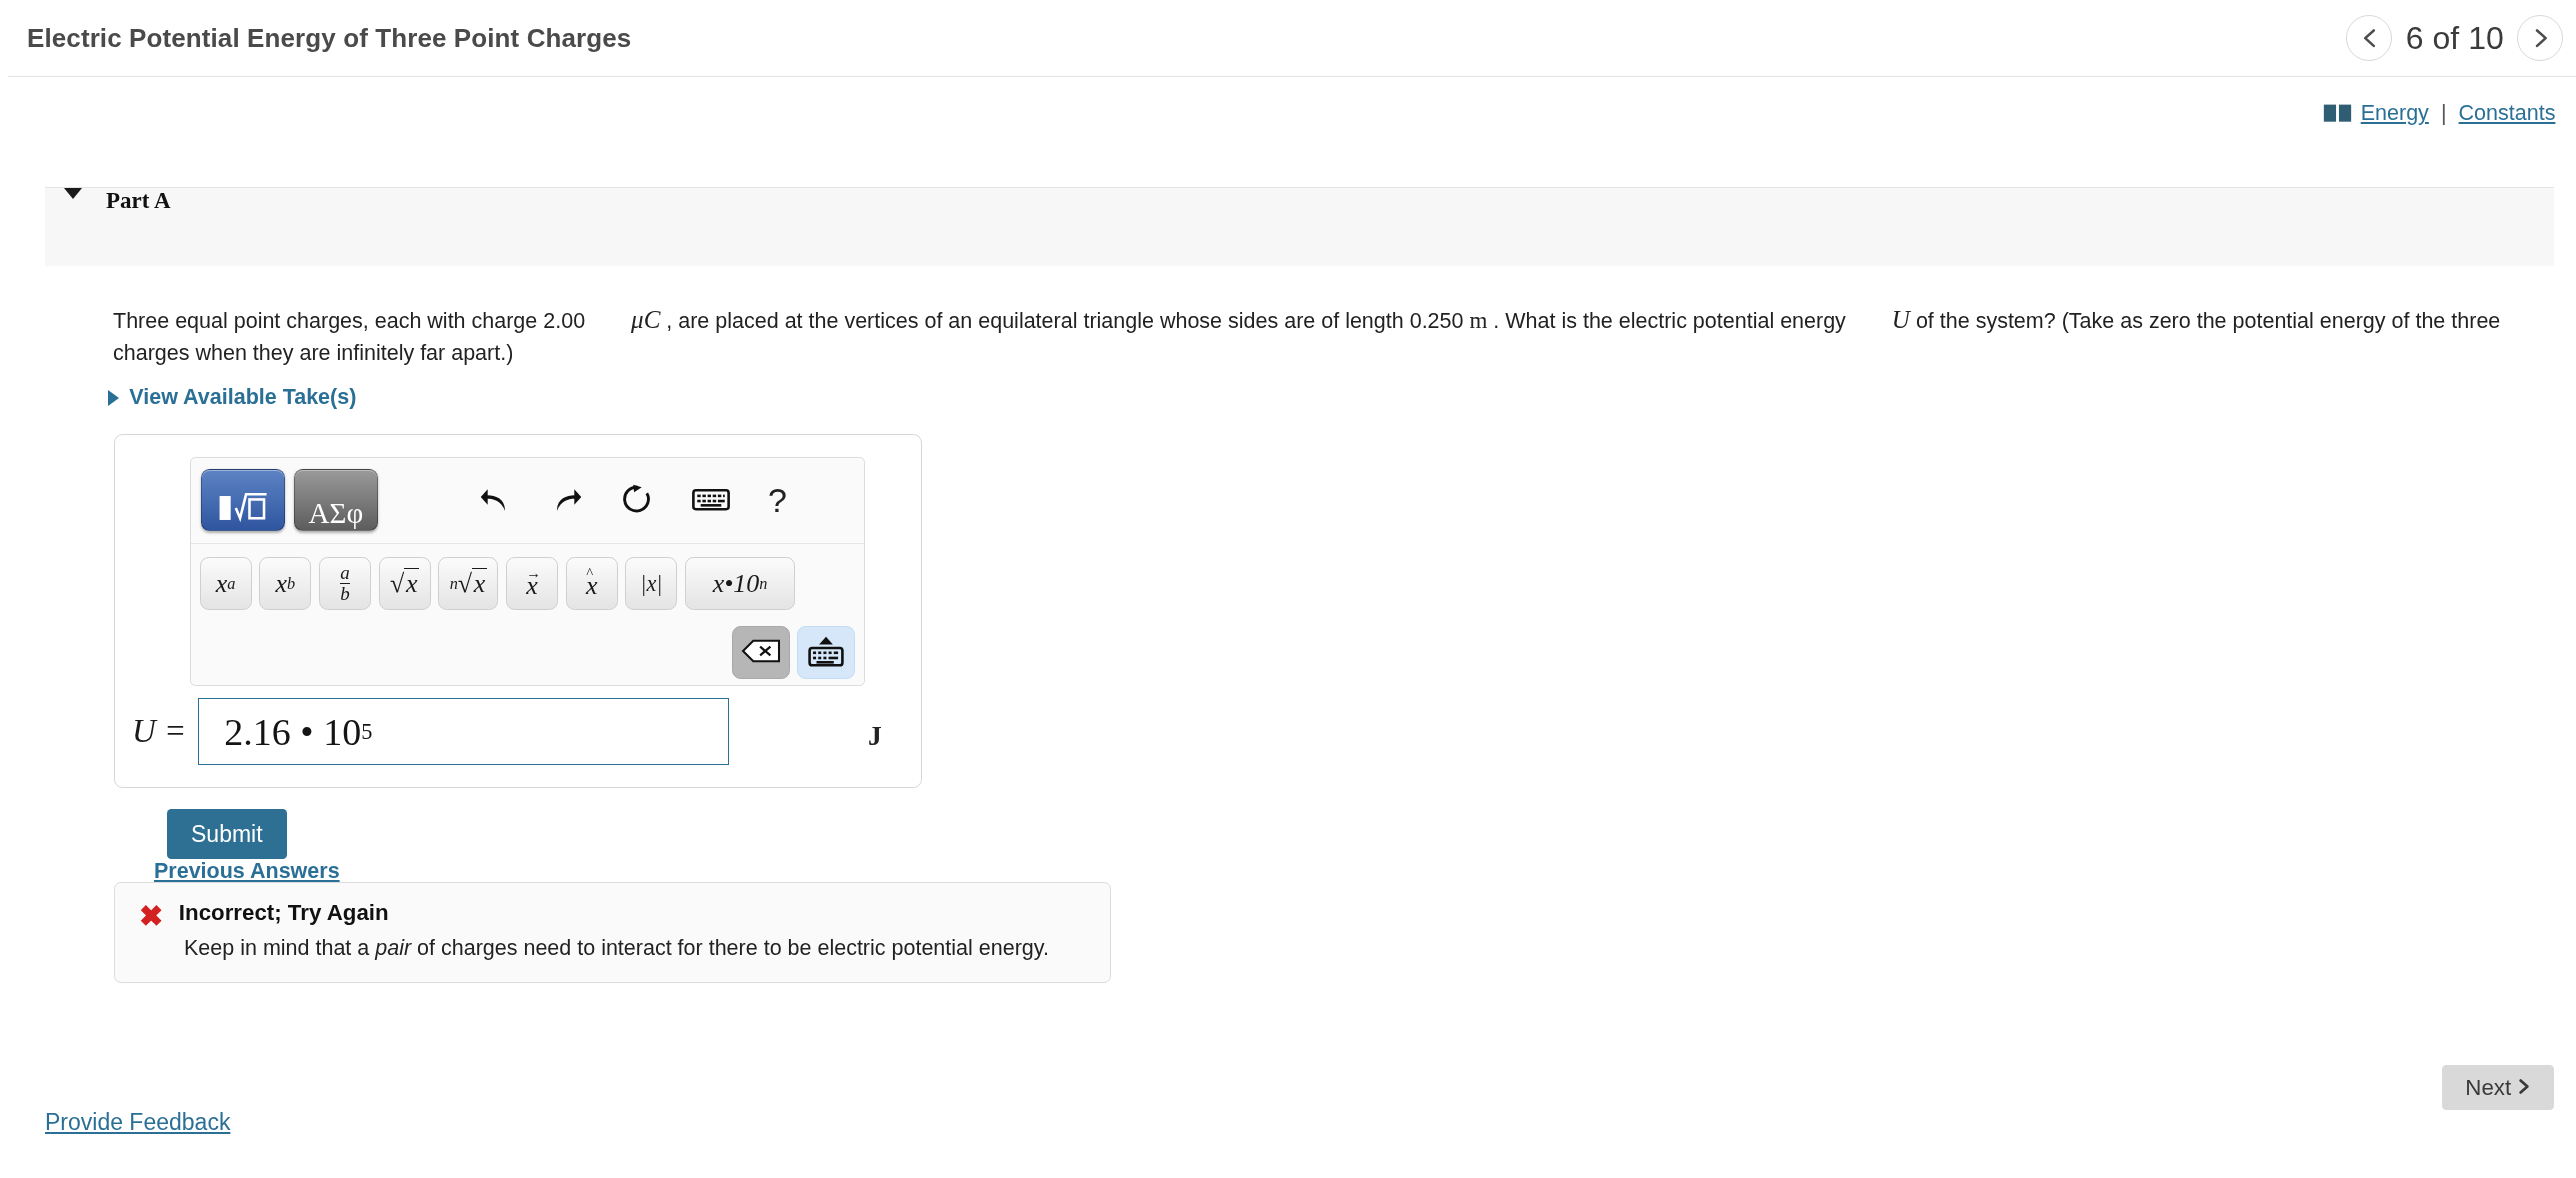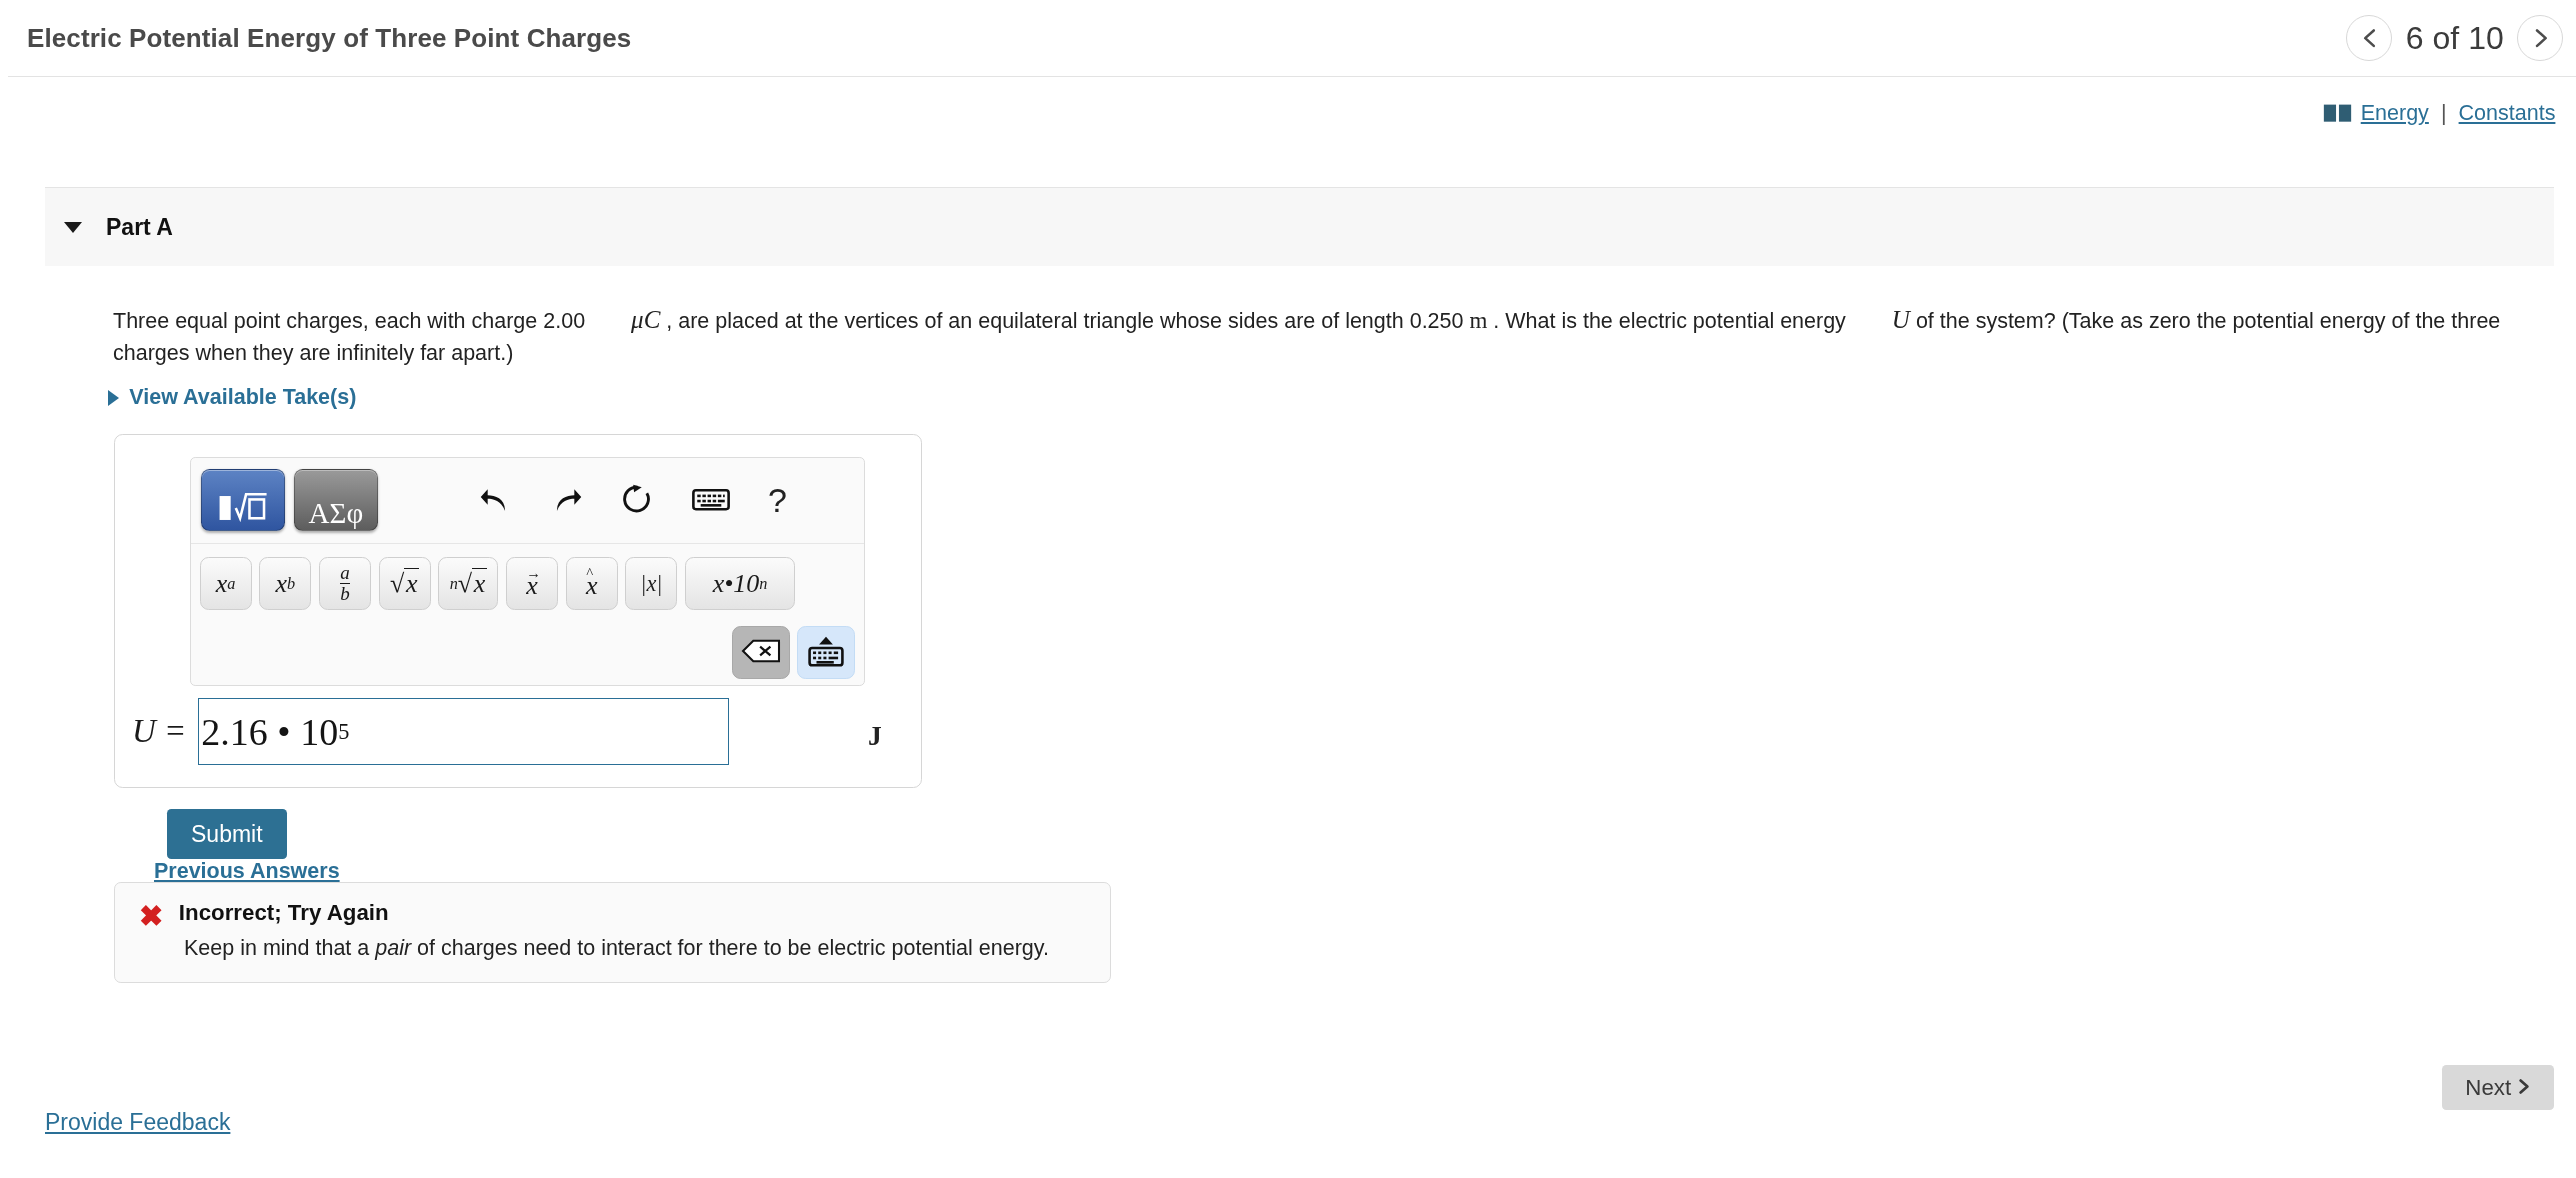--- a/index.html
+++ b/index.html
@@ -41,21 +41,21 @@
     font-size: 21.5px;
   }
   .book-icon { display: inline-block; width: 29px; height: 22.3px; margin-right: 3.4px; }
   .tlink { color: #2a6f96; text-decoration: underline; cursor: pointer; white-space: nowrap; }
   .sep { color: #555; padding: 0 6.9px; text-decoration: none; }
 
   
   .parta-bar {
     position: absolute; left: 45px; top: 187px; width: 2509px; height: 79px;
     background: #f7f7f7; border-top: 1.7px solid #e4e4e4;
-    display: flex; align-items: center;
+    display: flex;  font-family: Liberation Serif, serif;
   }
   .tri-down {
     margin-left: 19px; width: 0; height: 0;
     border-left: 9.5px solid transparent; border-right: 9.5px solid transparent;
     border-top: 11.2px solid #1a1a1a;
   }
   .parta-label { margin-left: 24px; font-size: 23px; font-weight: bold; color: #111; }
 
   
   .qtext {
@@ -147,21 +147,21 @@
     position: absolute; left: 17px; top: 258px; width: 773px; height: 77px;
     display: flex; align-items: center;
   }
   .ulabel {
     font-family: "Liberation Serif", serif; font-style: italic;
     font-size: 33px; color: #1a1a1a; margin-left: 0px; white-space: nowrap;
   }
   .ansbox {
     margin-left: 12px; width: 531px; height: 67px;
     border: 1.7px solid #2a6f96; background: #fff;
-    display: flex; align-items: center; padding-left: 2px;
+    display: flex; align-items: center; padding-left: 25px;
     font-family: "Liberation Serif", serif; font-size: 38px; color: #141414;
     cursor: text;
   }
   .ansbox .e { font-size: 22.3px; vertical-align: super; }
   .unit {
     position: absolute; left: 868px; top: 720px;
     font-family: "Liberation Serif", serif; font-size: 27.5px; font-weight: bold; color: #222;
   }
 
   

